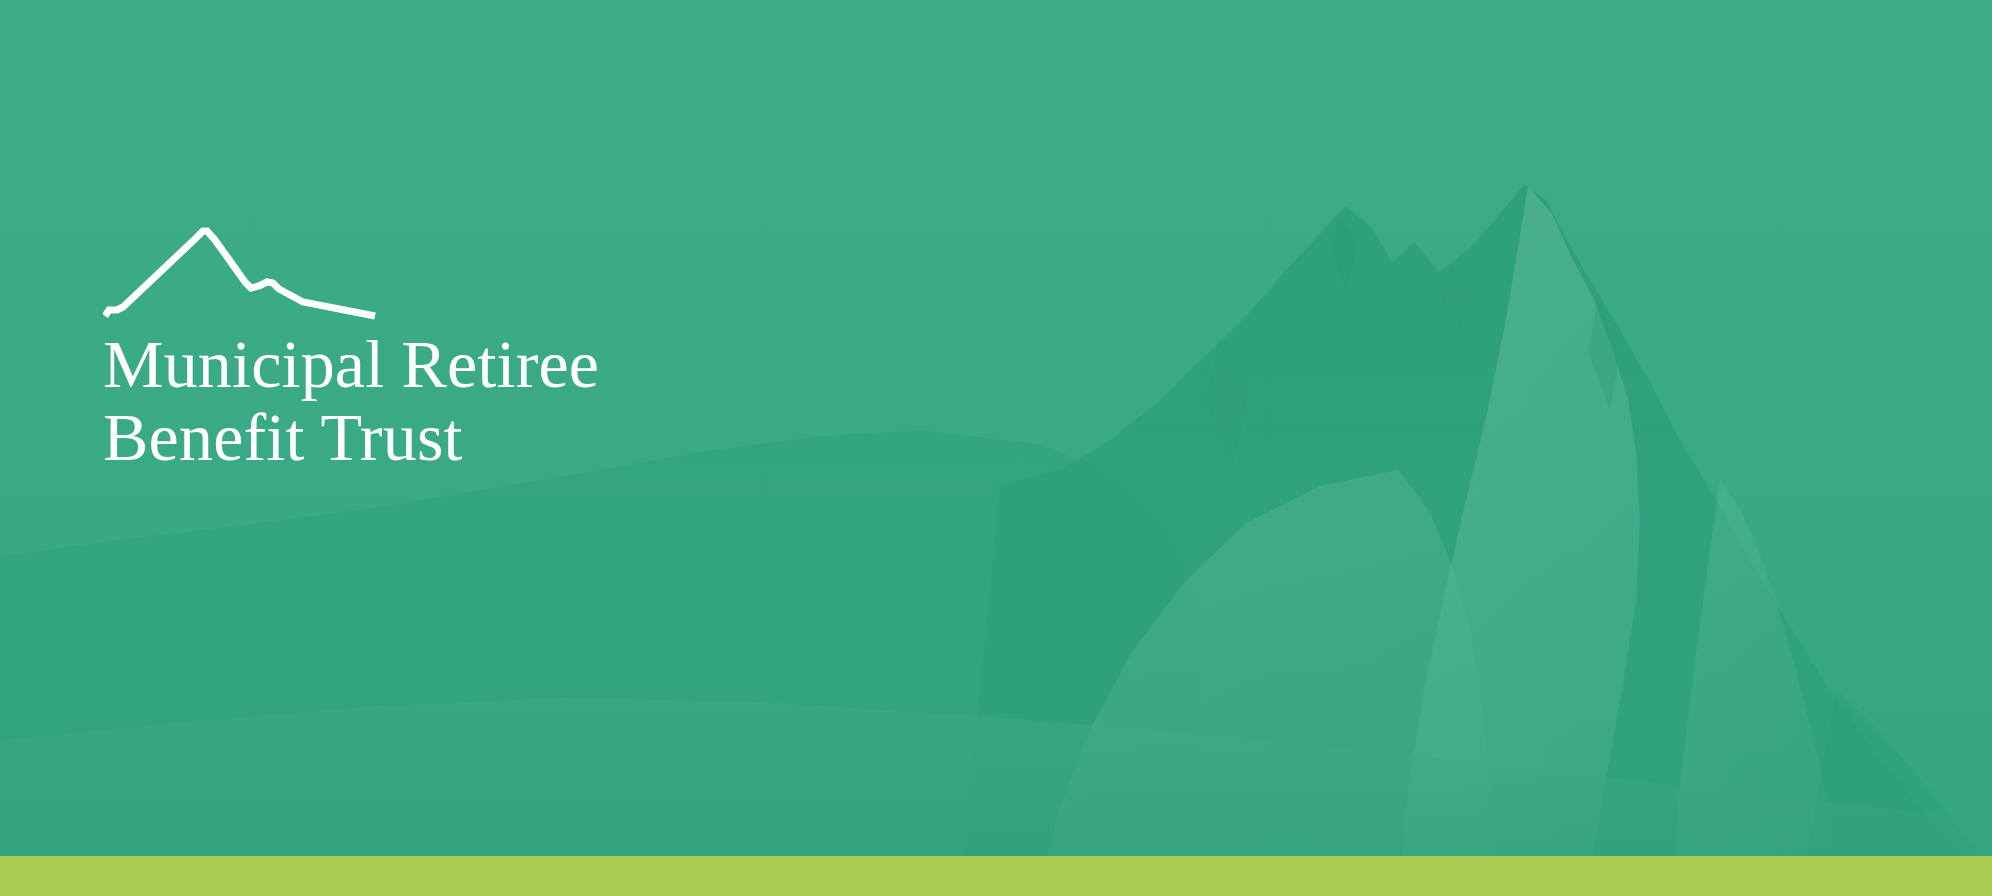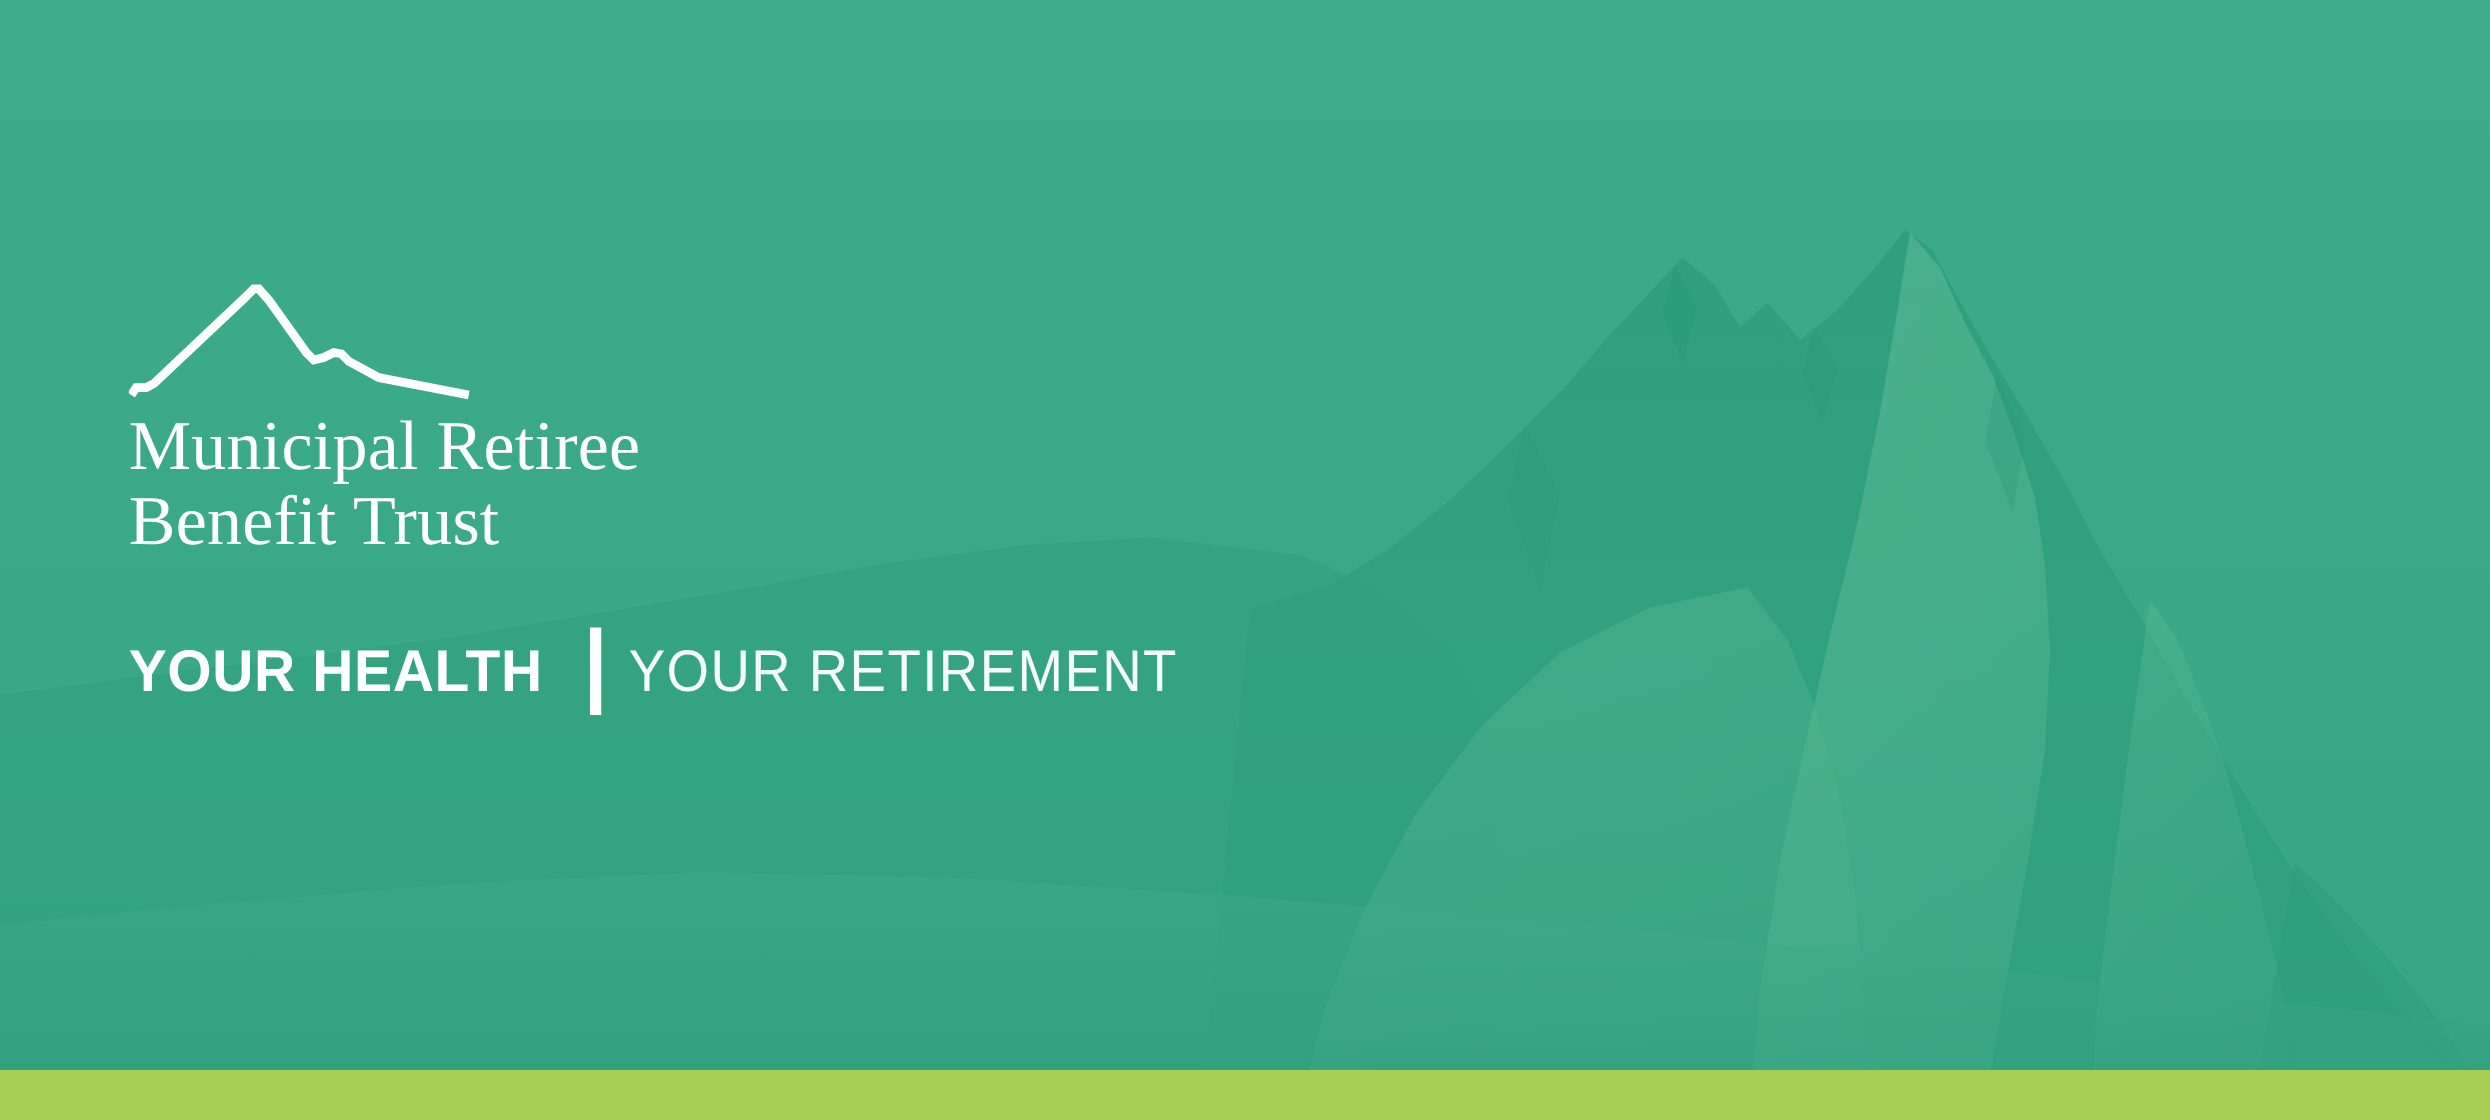--- a/index.html
+++ b/index.html
@@ -57,21 +57,21 @@
   .logo-mark {
     display: block;
     width: 278px;
     height: 106px;
     margin: 0 0 8px 0;
   }
 
   .wordmark {
     font-family: "Liberation Serif", "DejaVu Serif", serif;
     color: #ffffff;
-    font-size: 56px;
+    font-size: 68px;
     line-height: 1.07;
     font-weight: 400;
     letter-spacing: 0.2px;
     margin: 0;
     white-space: pre-line;
   }
 
   .tagline {
     margin-top: 54px;
     display: flex;
@@ -188,22 +188,17 @@
   <div class="lockup">
 
     <svg class="logo-mark" viewBox="0 0 278 106">
       <polyline points="2,102 6,96 14,96 20,93 92,25 100,17 104,17 112,26
                         142,68 148,74 156,72 164,68 170,69 176,75 200,88 272,102" fill="none" stroke="#ffffff" stroke-width="7" stroke-linejoin="miter" stroke-linecap="butt"></polyline>
     </svg>
 
     <h1 class="wordmark">Municipal Retiree
 Benefit Trust</h1>
 
-    <div class="tagline">
-      <span class="tagline-strong">YOUR HEALTH</span>
-      <span class="tagline-divider"></span>
-      <span class="tagline-light">YOUR RETIREMENT</span>
-    </div>
   </div>
 
   <div class="accent-bar"></div>
 
 </div>
 
 </body></html>

